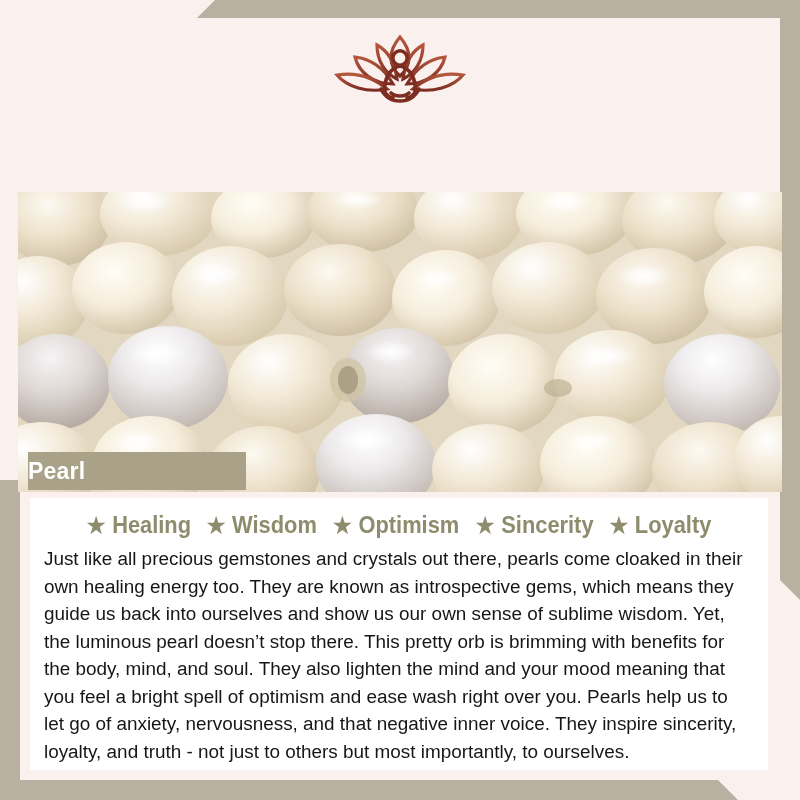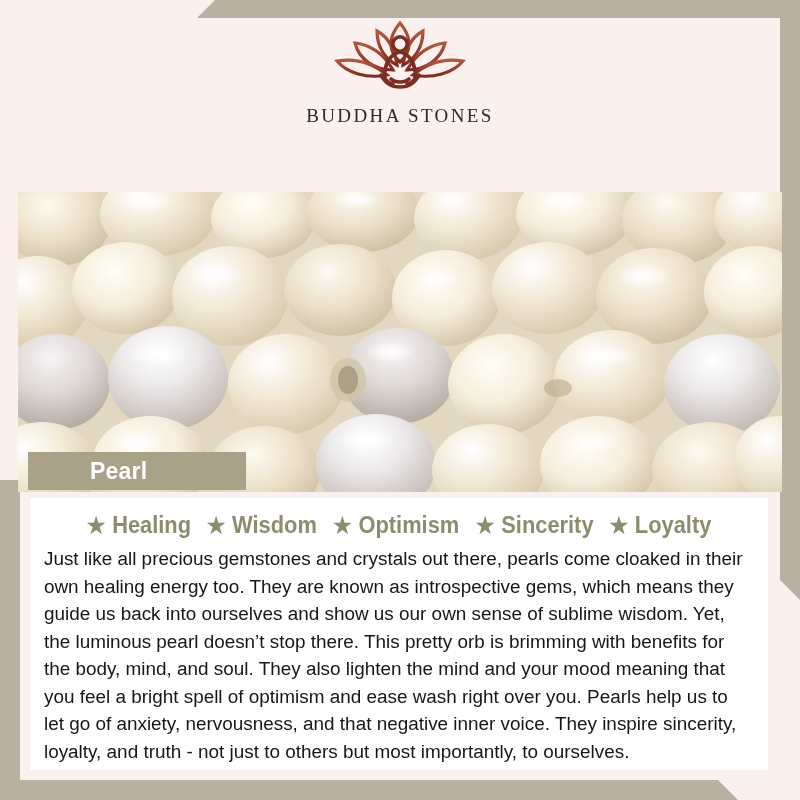--- a/index.html
+++ b/index.html
@@ -103,21 +103,20 @@
   .stone-tag {
     position: absolute;
     top: 452px; left: 28px;
     width: 218px; height: 38px;
     background: #a9a288;
     display: flex;
     align-items: center;
     z-index: 6;
   }
   .stone-tag-text {
-    margin-left: 62px;
     color: #ffffff;
     font-size: 23px;
     font-weight: bold;
     letter-spacing: 0.2px;
   }
 
   
   .content-card {
     position: absolute;
     top: 498px; left: 30px;
@@ -198,21 +197,20 @@
 
         <g fill="none" stroke="#7d2c20" stroke-width="3.6" stroke-linecap="round">
           <circle cx="75" cy="31" r="7.2"></circle>
           <path d="M75 39 C66 41 61 49 60 58 C58 65 62 70 68 71"></path>
           <path d="M75 39 C84 41 89 49 90 58 C92 65 88 70 82 71"></path>
           <path d="M56 62 C60 70 67 74 75 74 C83 74 90 70 94 62"></path>
           <path d="M66 66 C70 70 80 70 84 66"></path>
         </g>
       </svg>
     </span>
-    <div class="logo-word">BUDDHA STONES</div>
   </div>
 
   <div class="photo">
     <svg viewBox="0 0 764 300" preserveAspectRatio="xMidYMid slice" xmlns="http://www.w3.org/2000/svg">
       <defs>
         <radialGradient id="p1" cx="35%" cy="28%" r="75%">
           <stop offset="0%" stop-color="#ffffff"></stop>
           <stop offset="45%" stop-color="#f3ead8"></stop>
           <stop offset="100%" stop-color="#d8caad"></stop>
         </radialGradient>

